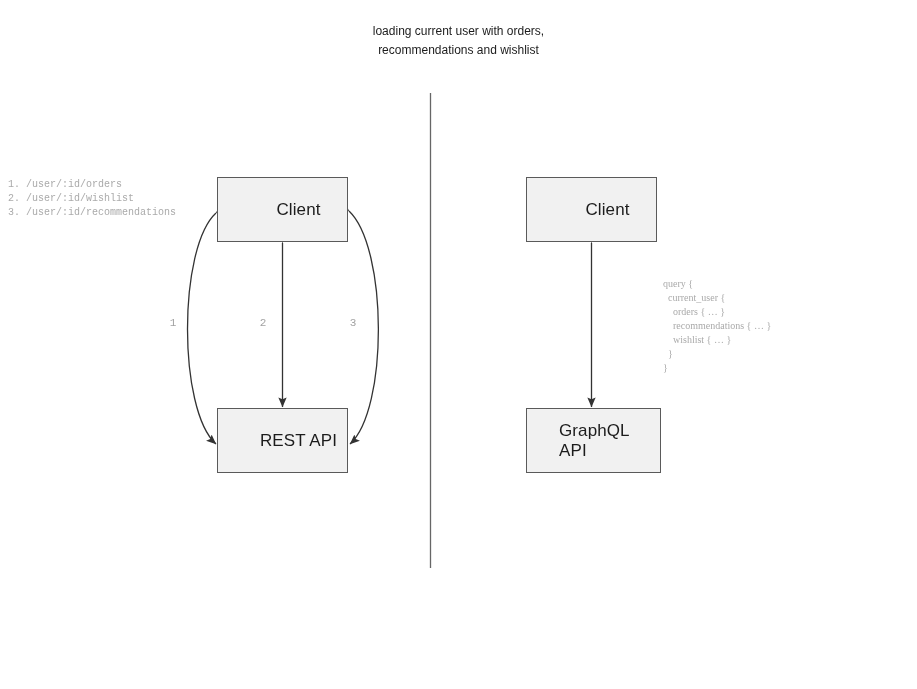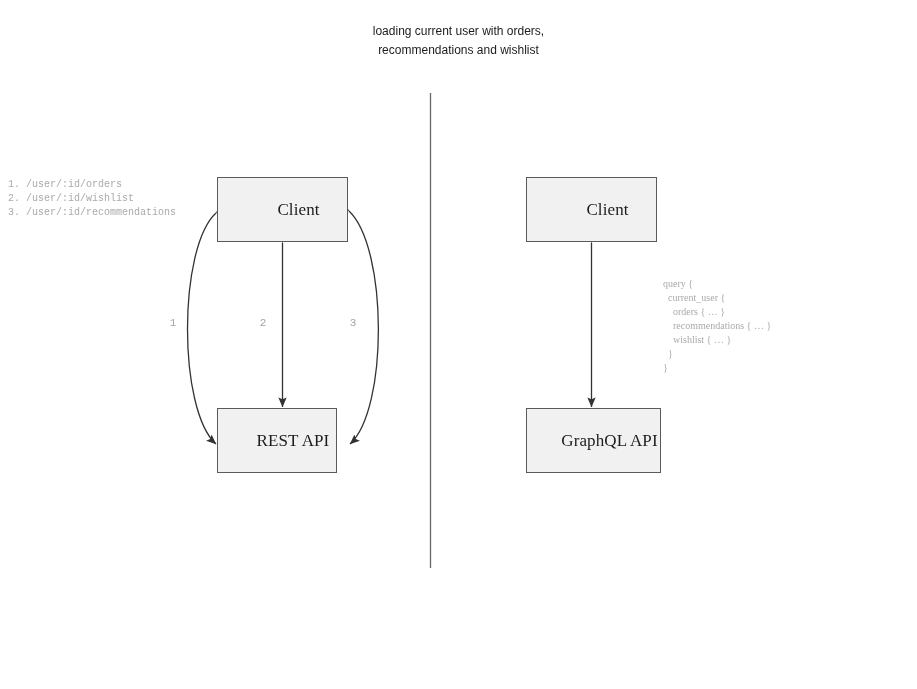--- a/index.html
+++ b/index.html
@@ -30,29 +30,29 @@
   }
 
   .node-box {
     position: absolute;
     box-sizing: border-box;
     background: #f1f1f1;
     border: 1.4px solid #5a5a5a;
     display: flex;
     align-items: center;
     justify-content: center;
-    font-family: Liberation Serif, serif;
+    font-family: Liberation Sans, sans-serif;
     font-size: 17px;
     color: #1c1c1c;
     letter-spacing: 0.1px;
     padding-left: 32px;
   }
 
   #client-rest-box   { left: 217px; top: 177px; width: 131px; height: 65px; }
-  #rest-api-box      { left: 217px; top: 408px; width: 120px; height: 65px; }
+  #rest-api-box      { left: 217px; top: 408px; width: 131px; height: 65px; }
   #client-graphql-box{ left: 526px; top: 177px; width: 131px; height: 65px; }
   #graphql-api-box   { left: 526px; top: 408px; width: 135px; height: 65px; }
 
   #svg-layer {
     position: absolute;
     left: 0;
     top: 0;
     width: 917px;
     height: 689px;
     pointer-events: none;

